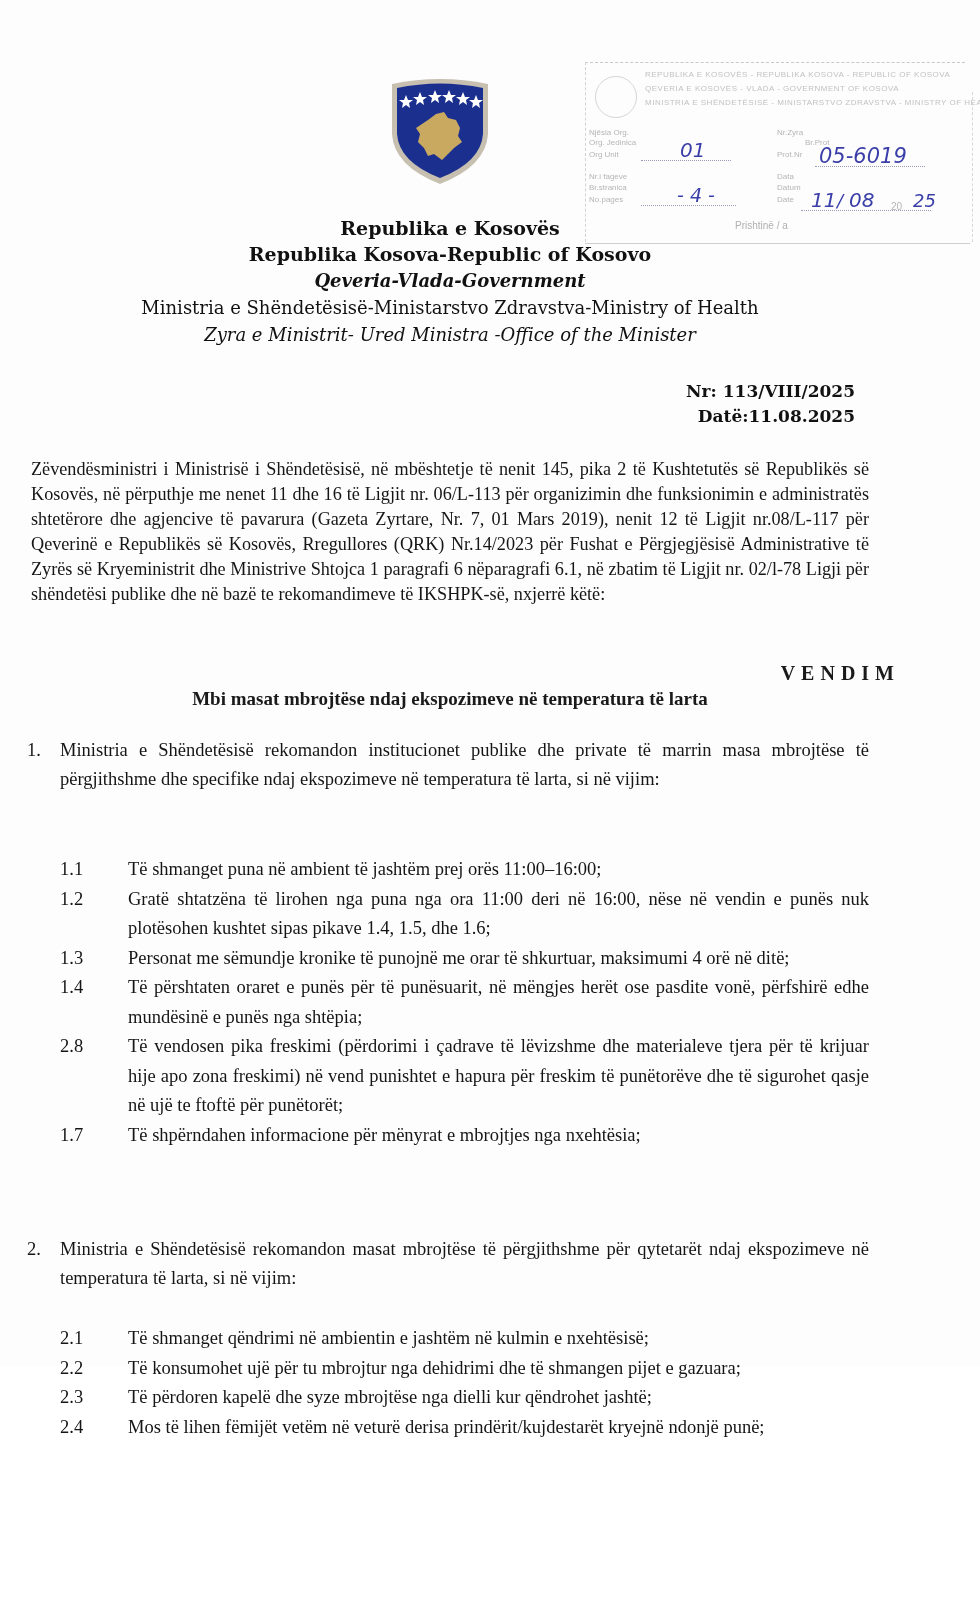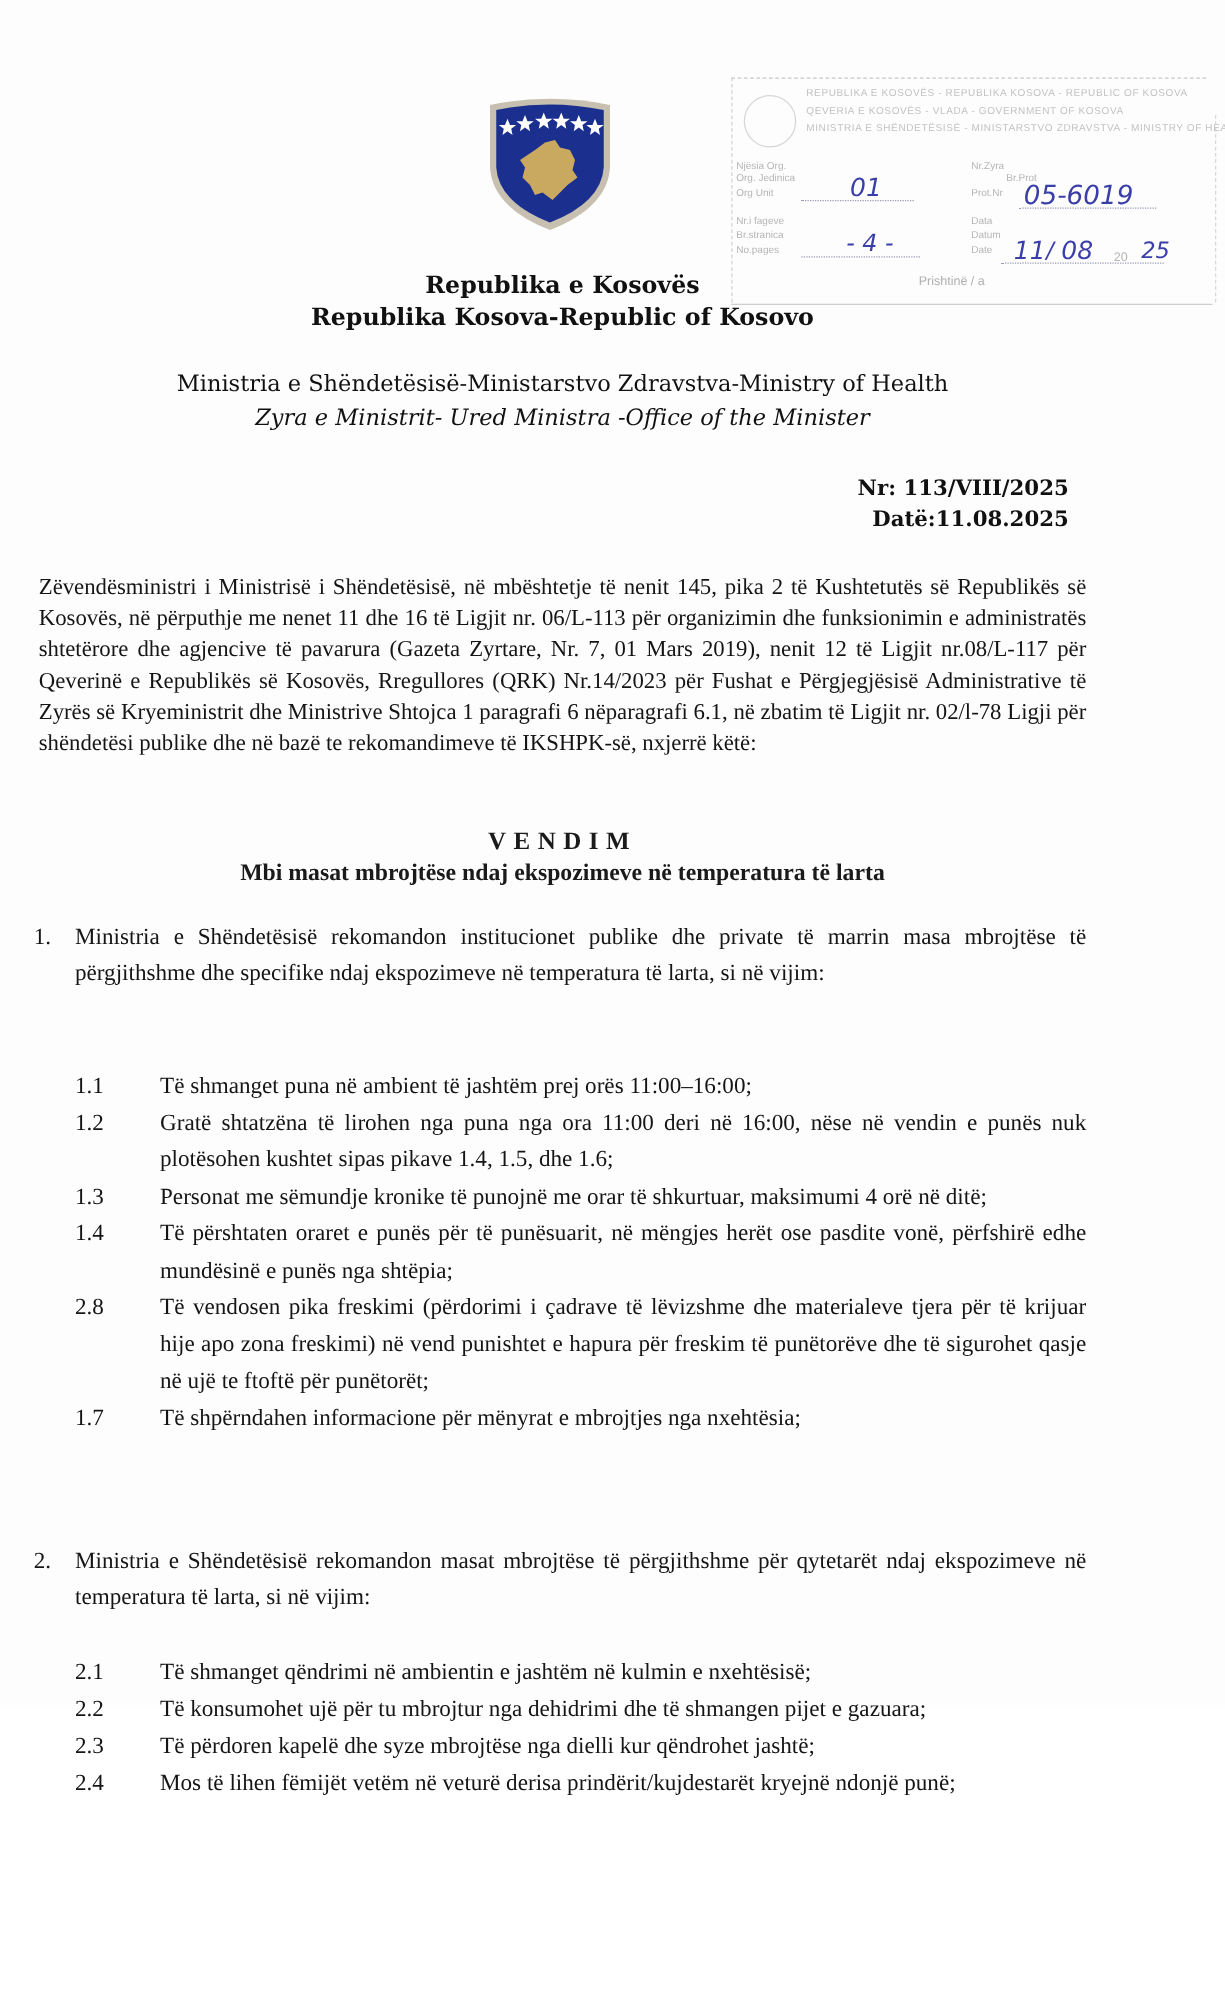--- a/index.html
+++ b/index.html
@@ -28,21 +28,21 @@
   .h5 { top: 324px; font-size: 18px; font-style: italic; }
   .h1 span, .h2 span { display: inline-block; }
 
   .ref { position: absolute; right: 125px; text-align: right; font-family: "DejaVu Serif", serif; font-weight: bold; font-size: 17px; color: #111; }
   .ref.nr { top: 381px; }
   .ref.date { top: 406px; }
 
   .body-text { font-family: "Liberation Serif", serif; color: #151515; }
   .intro { position: absolute; left: 31px; top: 457px; width: 838px; font-size: 18.2px; line-height: 25px; text-align: justify; }
 
-  .decision-title { position: absolute; left: 0; width: 900px; text-align: center; top: 662px; font-family: "Liberation Serif", serif; font-weight: bold; font-size: 20px; letter-spacing: 6px; }
+  .decision-title { position: absolute; left: 0; width: 900px; text-align: right; top: 662px; font-family: "Liberation Serif", serif; font-weight: bold; font-size: 20px; letter-spacing: 6px; }
   .decision-sub { position: absolute; left: 0; width: 900px; text-align: center; top: 688px; font-family: "Liberation Serif", serif; font-weight: bold; font-size: 19px; }
 
   .section { position: absolute; left: 27px; width: 842px; font-size: 18.5px; line-height: 29px; }
   .section .num { position: absolute; left: 0; top: 0; }
   .section .txt { margin-left: 33px; text-align: justify; }
 
   .items { position: absolute; left: 60px; width: 809px; font-size: 18.5px; line-height: 29.5px; }
   .item { position: relative; }
   .item .inum { position: absolute; left: 0; top: 0; }
   .item .itxt { margin-left: 68px; text-align: justify; }
@@ -104,20 +104,21 @@
     <div class="hand" style="left:252px; top:128px; font-size:18px;">/</div>
     <div class="hand" style="left:264px; top:126px; font-size:20px;">08</div>
     <div class="lbl" style="left:306px; top:140px; font-size:10px;">20</div>
     <div class="hand" style="left:328px; top:128px; font-size:18px;">25</div>
 
     <div class="city">Prishtinë / a</div>
   </div>
 
   <div class="header h2"><span>Republika Kosova-Republic of Kosovo</span></div>
   <div class="header h1"><span>Republika e Kosovës</span></div>
+  <div class="header h3">Qeveria-Vlada-Government</div>
   <div class="header h4">Ministria e Shëndetësisë-Ministarstvo Zdravstva-Ministry of Health</div>
   <div class="header h5">Zyra e Ministrit- Ured Ministra -Office of the Minister</div>
 
   <div class="ref nr">Nr: 113/VIII/2025</div>
   <div class="ref date">Datë:11.08.2025</div>
 
   <div class="intro body-text">Zëvendësministri i Ministrisë i Shëndetësisë, në mbështetje të nenit 145, pika 2 të Kushtetutës së Republikës së Kosovës, në përputhje me nenet  11 dhe 16 të Ligjit nr. 06/L-113 për organizimin dhe funksionimin e administratës shtetërore dhe agjencive të pavarura (Gazeta Zyrtare, Nr. 7, 01 Mars 2019), nenit 12 të Ligjit nr.08/L-117 për Qeverinë e Republikës së Kosovës, Rregullores (QRK) Nr.14/2023 për Fushat e Përgjegjësisë Administrative të Zyrës së Kryeministrit dhe Ministrive Shtojca 1 paragrafi 6 nëparagrafi 6.1, në zbatim të Ligjit nr. 02/l-78 Ligji për shëndetësi publike dhe në bazë te rekomandimeve të IKSHPK-së, nxjerrë këtë:</div>
 
   <div class="decision-title">VENDIM</div>
   <div class="decision-sub">Mbi masat mbrojtëse ndaj ekspozimeve në temperatura të larta</div>

